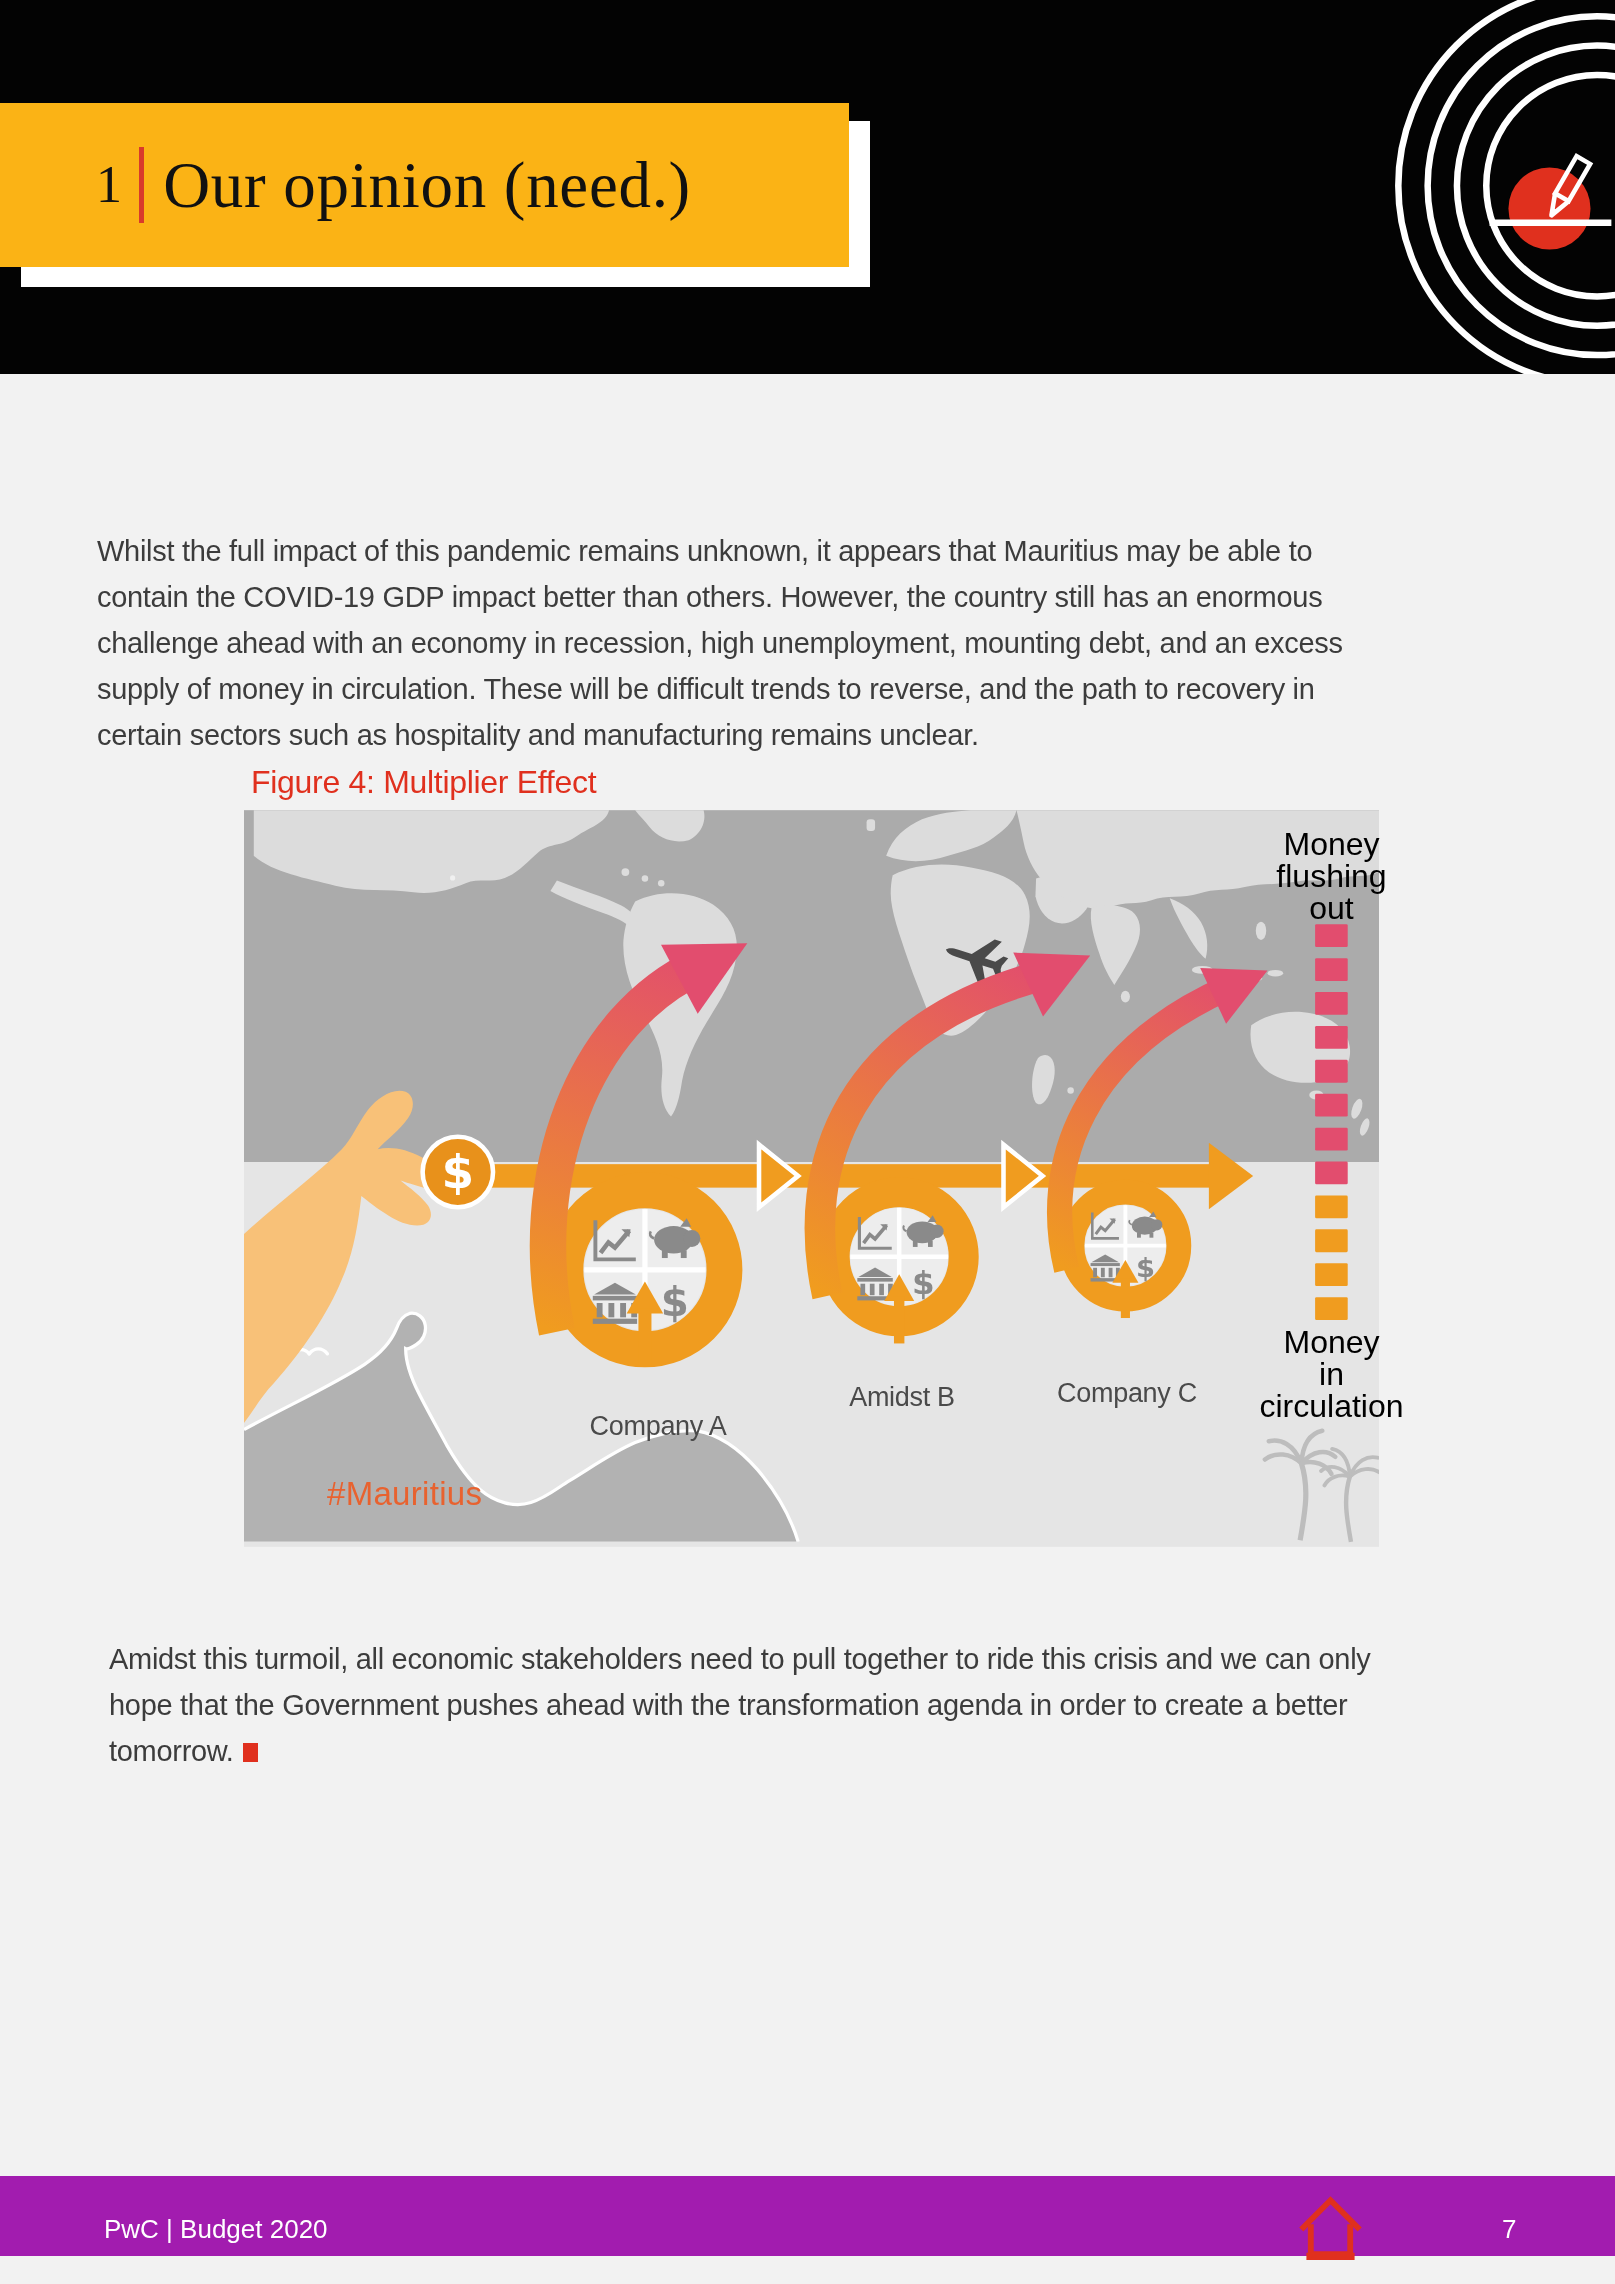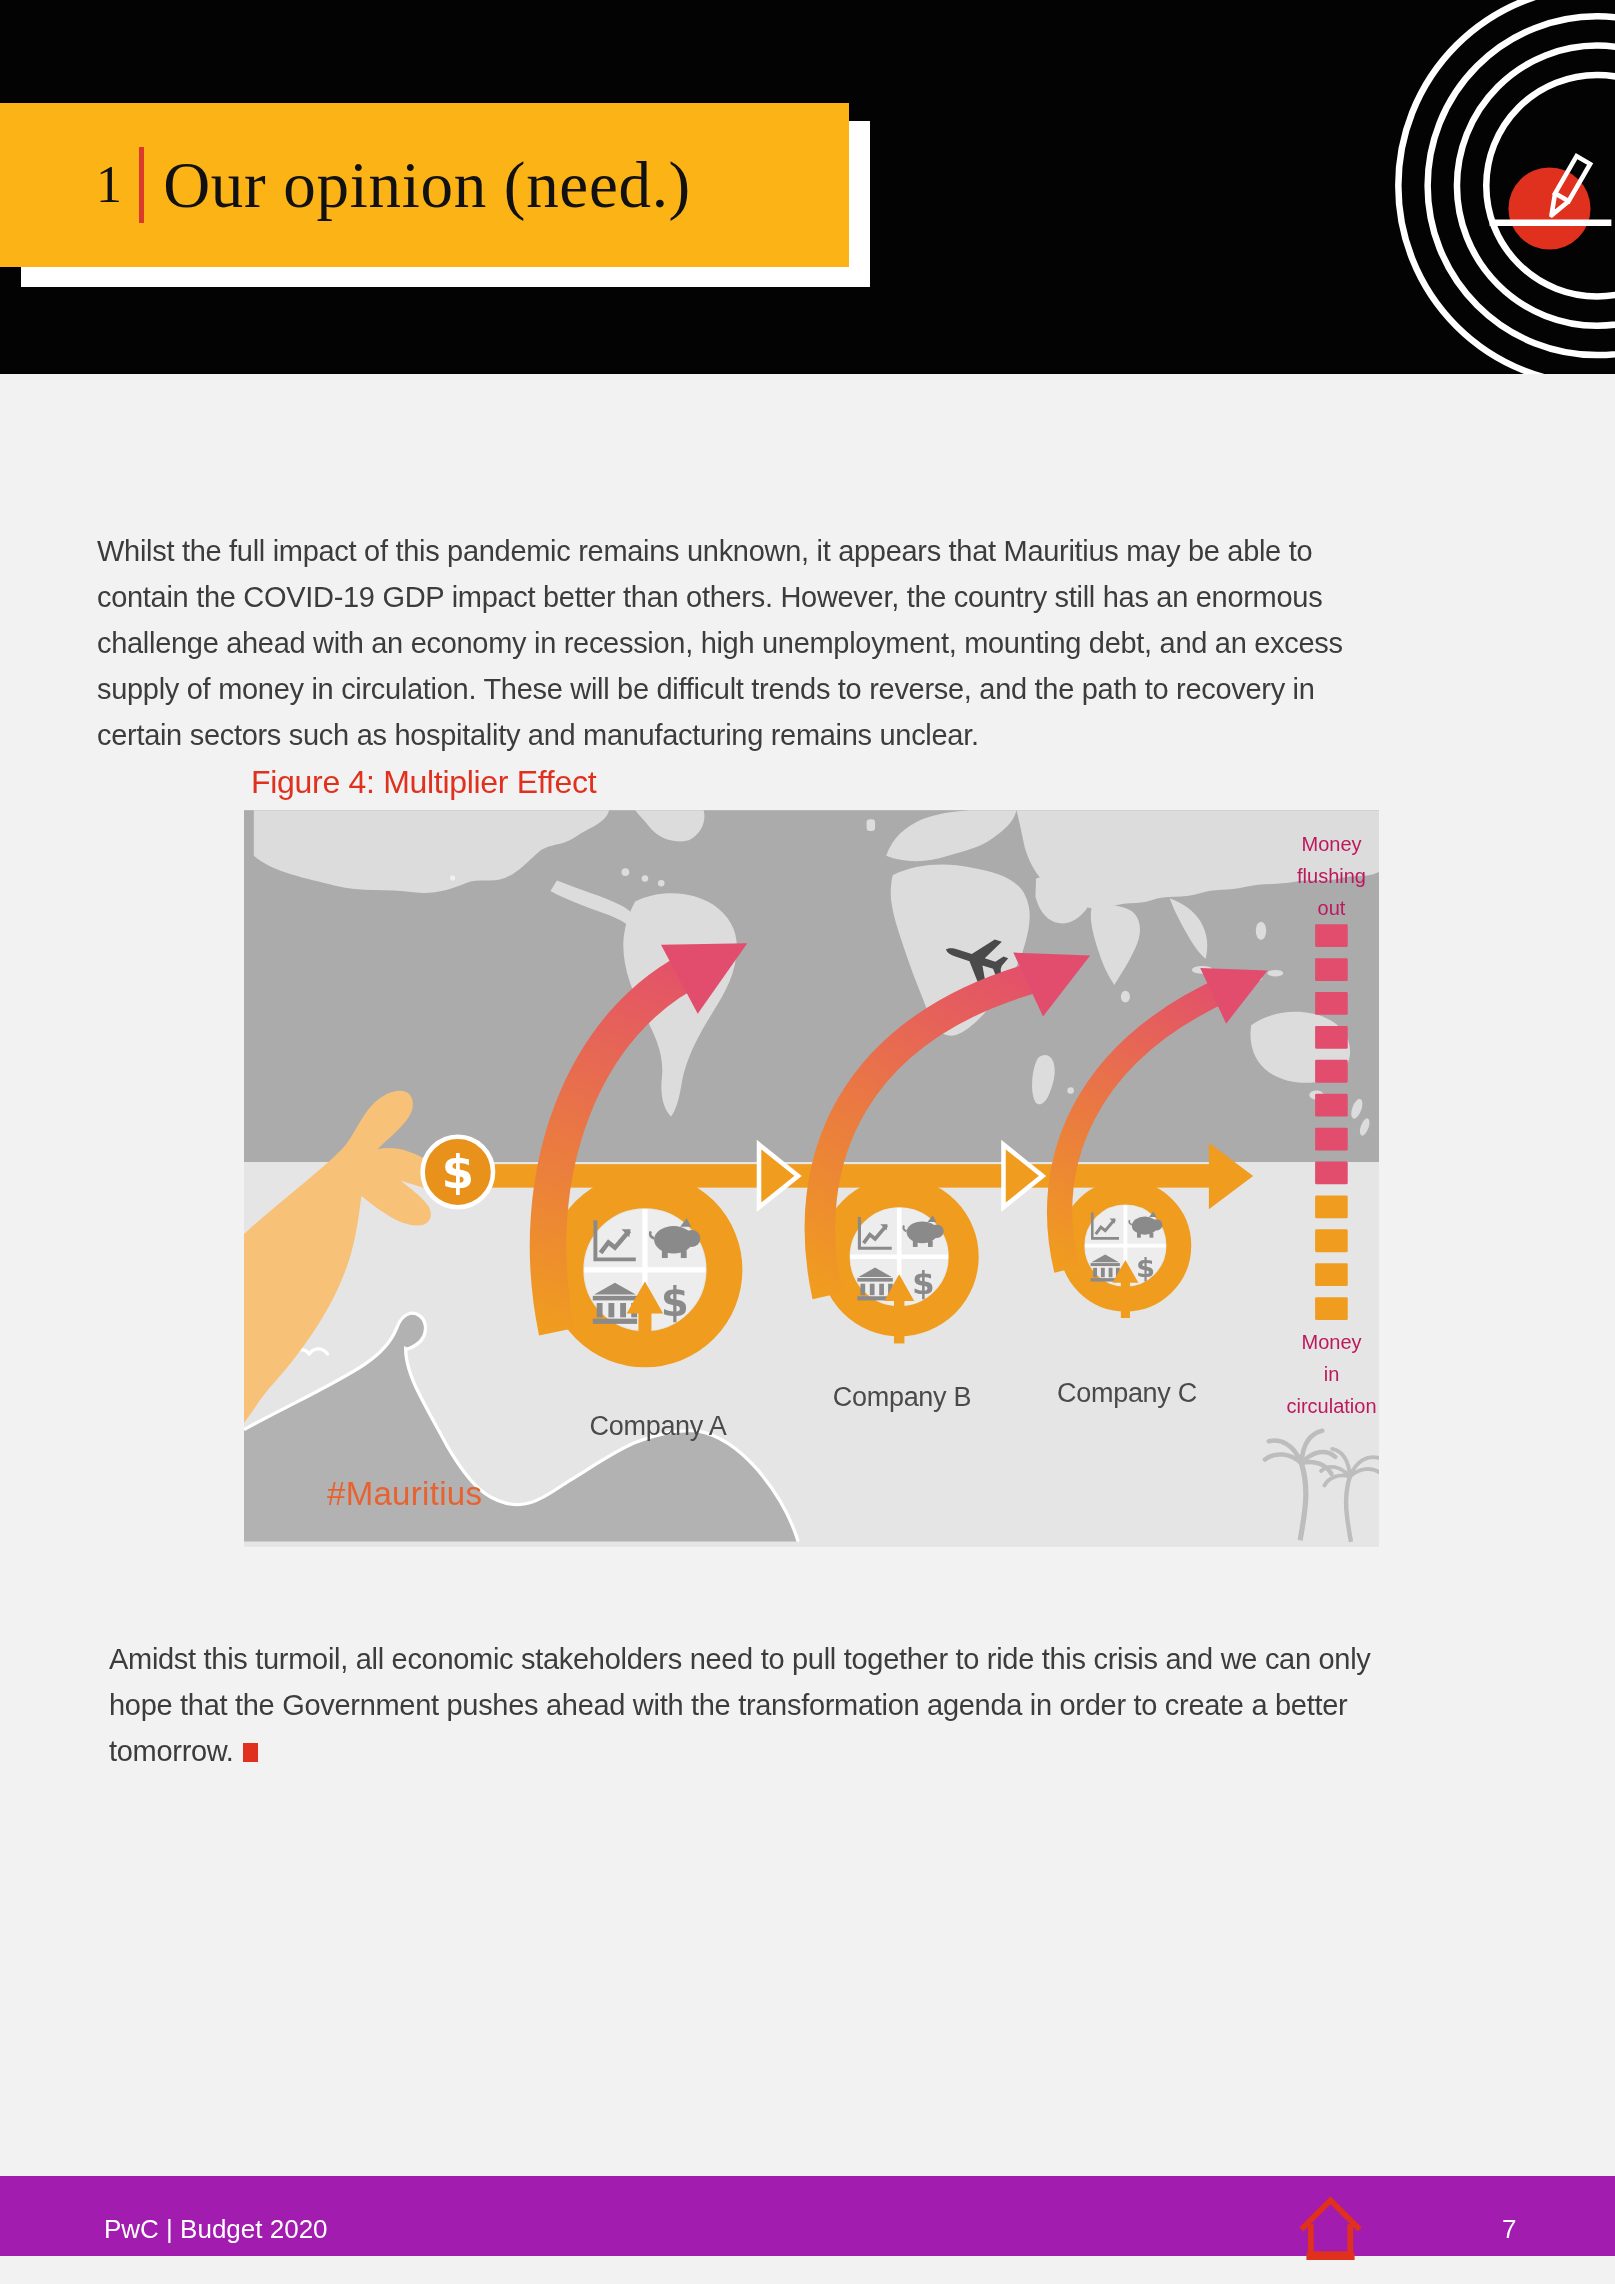--- a/index.html
+++ b/index.html
@@ -25,21 +25,21 @@
   #para-intro{top:528px;margin-left:12px;}
   #para-closing{top:1636px;margin-left:24px;}
   .eom{display:inline-block;width:15px;height:19px;background:#E0301E;margin-left:9px;vertical-align:-1.3px;}
   #figure-caption{
     position:absolute;left:251px;top:764px;color:#E0301E;font-size:32px;font-weight:normal;letter-spacing:-0.3px;
   }
   
   #figure{position:absolute;left:244px;top:810px;width:1135px;height:737px;}
   #figure svg{position:absolute;left:0;top:0;}
   .fig-label{position:absolute;color:#4A4A4A;font-size:27px;letter-spacing:-0.3px;text-align:center;}
-  .money-label{position:absolute;color:#be185d;font-size:20px;line-height:32px;text-align:center;white-space:pre-line;width:169px;left:1003px;}
+  .money-label{position:absolute;color:#000000;font-size:32px;line-height:32px;text-align:center;white-space:pre-line;width:169px;left:1003px;}
   #lbl-flush{top:18px;}
   #lbl-circ{top:516px;}
   #lbl-company-a{left:313px;top:601px;width:202px;}
   #lbl-company-b{left:557px;top:572px;width:202px;}
   #lbl-company-c{left:782px;top:525px;width:202px;margin-top:43px;}
   #hashtag{position:absolute;left:83px;top:665px;color:#E8622F;font-size:33px;letter-spacing:0.3px;}
   
   #footer{position:absolute;left:0;top:2176px;width:1616px;height:80px;background:#a21caf;}
   #footer-brand{position:absolute;left:104px;top:38px;color:#fff;font-size:26px;letter-spacing:0px;}
   #home-icon{position:absolute;left:1294px;top:11.7px;width:73px;height:80px;cursor:pointer;}
@@ -273,21 +273,21 @@
         </g>
     </svg>
 
     <div id="lbl-flush" class="money-label">Money
 flushing
 out</div>
     <div id="lbl-circ" class="money-label">Money
 in
 circulation</div>
     <div id="lbl-company-a" class="fig-label">Company A</div>
-    <div id="lbl-company-b" class="fig-label">Company B</div>
+    <div id="lbl-company-b" class="fig-label">Amidst B</div>
     <div id="lbl-company-c" class="fig-label">Company C</div>
     <div id="hashtag">#Mauritius</div>
   </div>
 
   <div id="para-closing" class="para"><span>Amidst this turmoil, all economic stakeholders need to pull together to ride this crisis and we can only
 hope that the Government pushes ahead with the transformation agenda in order to create a better
 tomorrow.</span><span class="eom"></span></div>
 
   <div id="footer">
     <div id="footer-brand">PwC | Budget 2020</div>

